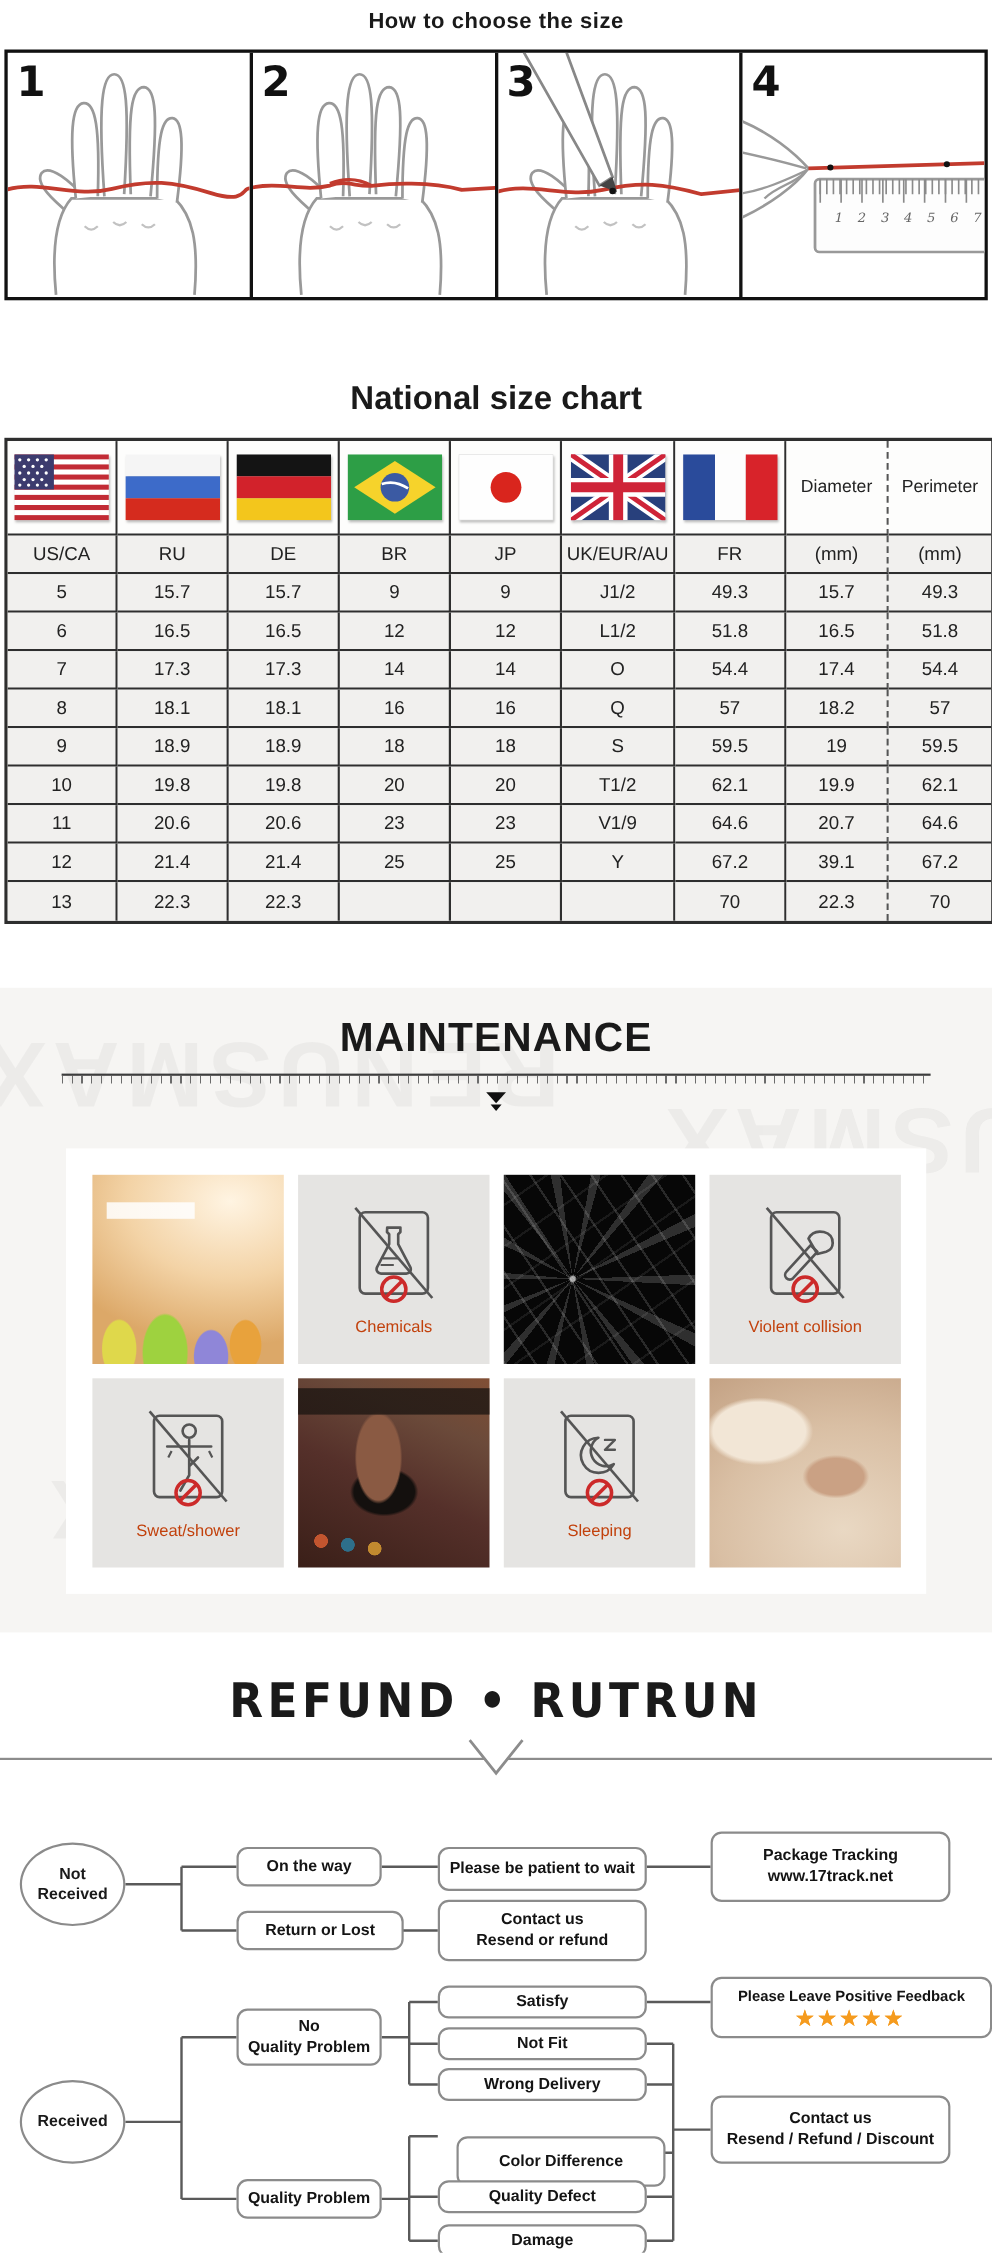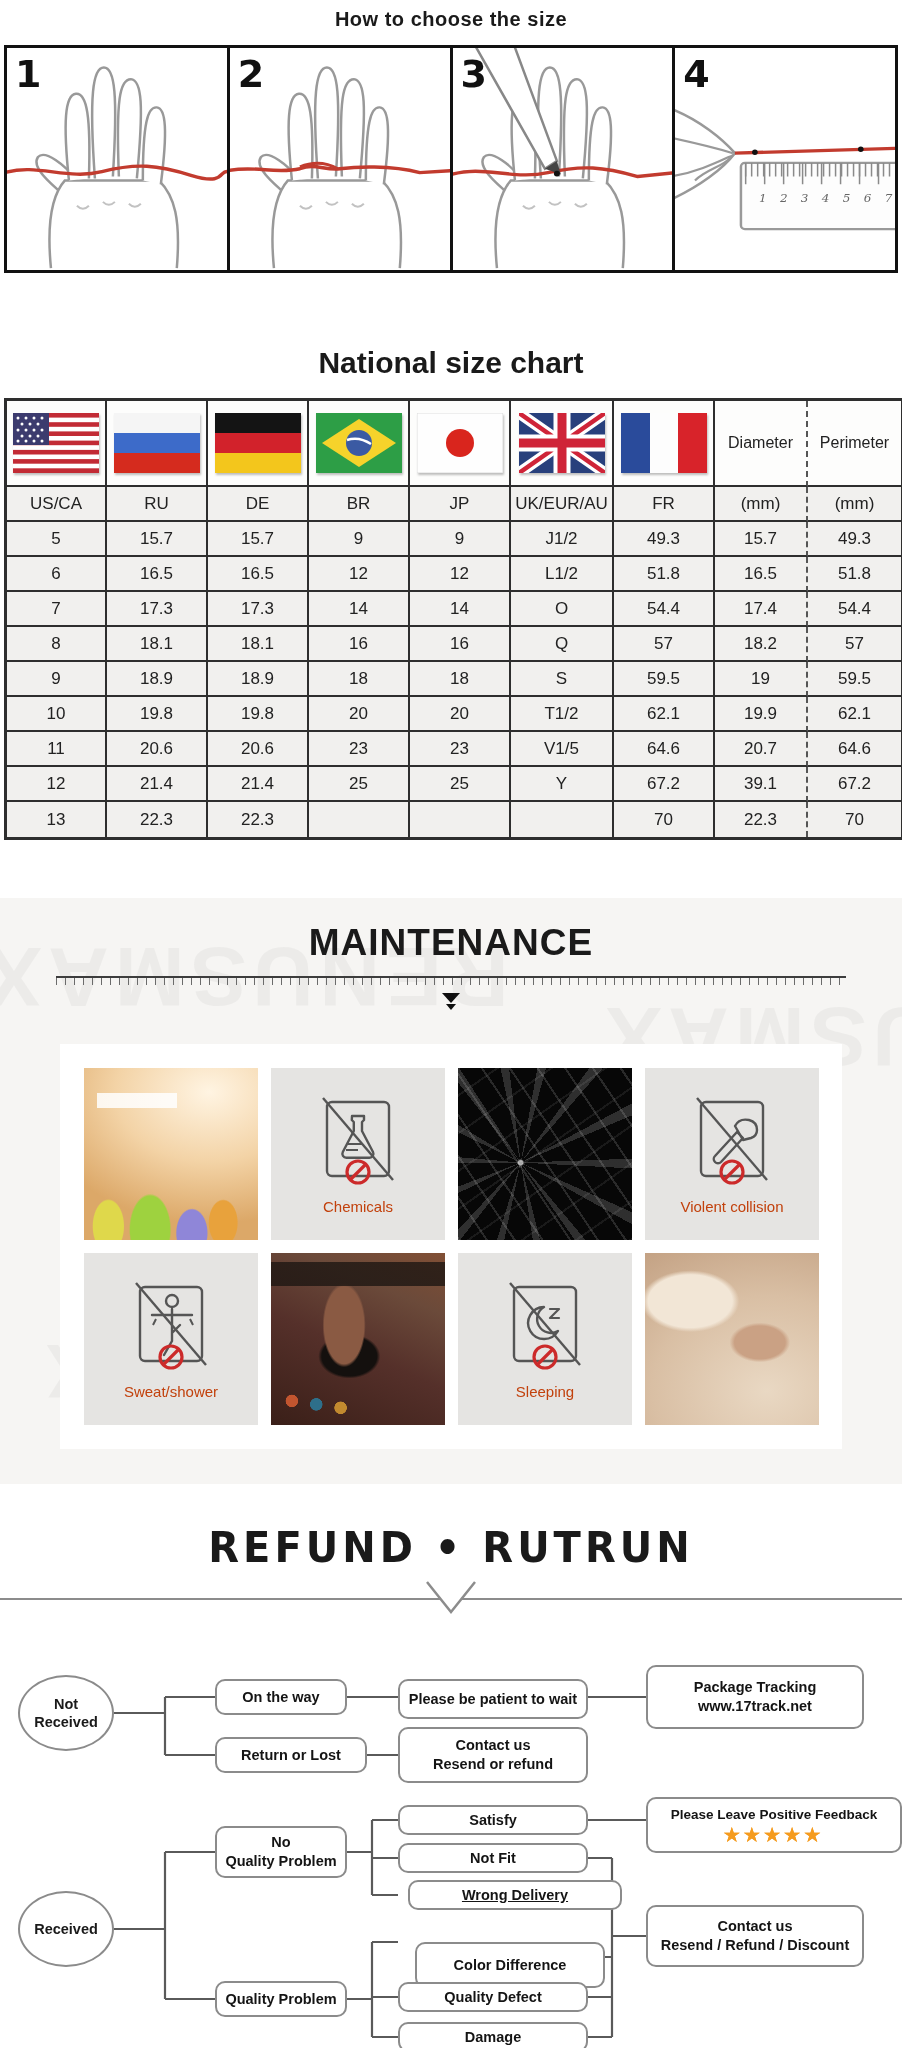--- a/index.html
+++ b/index.html
@@ -332,21 +332,21 @@
           <td>62.1</td>
           <td class="dash">19.9</td>
           <td>62.1</td>
         </tr>
         <tr>
           <td>11</td>
           <td>20.6</td>
           <td>20.6</td>
           <td>23</td>
           <td>23</td>
-          <td>V1/5</td>
+          <td>V1/9</td>
           <td>64.6</td>
           <td class="dash">20.7</td>
           <td>64.6</td>
         </tr>
         <tr>
           <td>12</td>
           <td>21.4</td>
           <td>21.4</td>
           <td>25</td>
           <td>25</td>
@@ -481,21 +481,21 @@
       </g>
     </svg>
     <div class="fellipse" style="left:18px; top:106px; width:96px; height:76px;">Received</div>
     <div class="fbox" style="left:215px; top:41px; width:132px; height:52px;">
       <span>No</span>
       <span>Quality Problem</span>
     </div>
     <div class="fbox" style="left:215px; top:196px; width:132px; height:36px;">Quality Problem</div>
     <div class="fbox" style="left:398px; top:20px; width:190px; height:30px;">Satisfy</div>
     <div class="fbox" style="left:398px; top:58px; width:190px; height:30px;">Not Fit</div>
-    <div class="fbox" style="left:408px; top:95px; width:214px; height:30px;text-decoration:underline;">Wrong Delivery</div>
+    <div class="fbox" style="left:398px; top:95px; width:190px; height:30px;">Wrong Delivery</div>
     <div class="fbox" style="left:415px; top:157px; width:190px; height:46px;">Color Difference</div>
     <div class="fbox" style="left:398px; top:197px; width:190px; height:30px;">Quality Defect</div>
     <div class="fbox" style="left:398px; top:237px; width:190px; height:30px;">Damage</div>
     <div class="fbox" style="left:646px; top:12px; width:256px; height:56px;">
       <span class="fb-l1">Please Leave Positive Feedback</span>
       <span class="stars">★★★★★</span>
     </div>
     <div class="fbox" style="left:646px; top:120px; width:218px; height:62px; font-weight:700;">
       <span>Contact us</span>
       <span>Resend / Refund / Discount</span>

